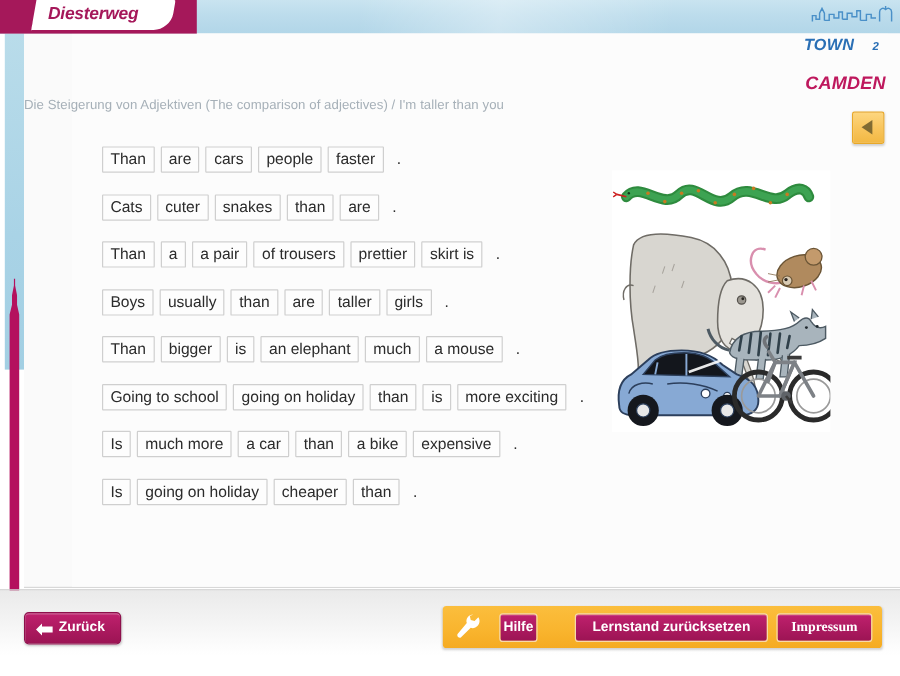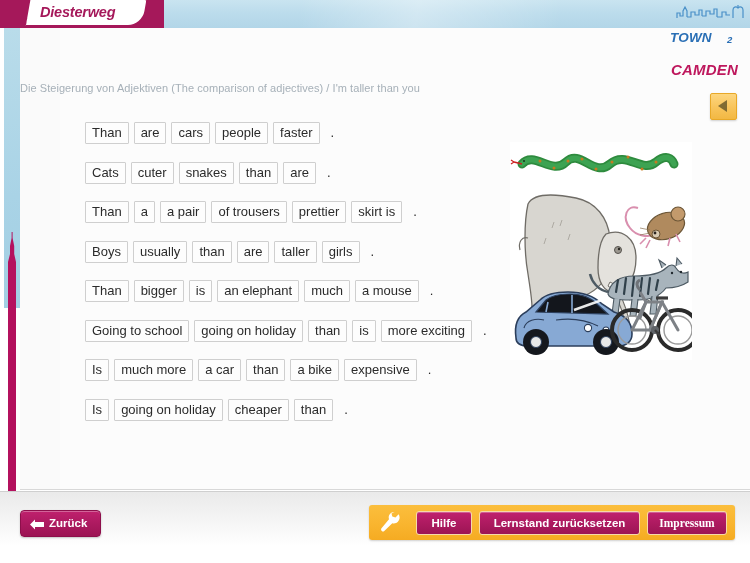--- a/index.html
+++ b/index.html
@@ -265,21 +265,21 @@
     box-shadow: inset 0 1px 0 rgba(255,255,255,0.28);
     color: #ffffff;
     font-size: 11.5px;
     font-weight: bold;
     line-height: 22px;
     text-align: center;
     cursor: pointer;
     box-sizing: border-box;
     white-space: nowrap;
   }
-  #tb-help { left: 47px; width: 56px; }
+  #tb-help { left: 47px; width: 32px; }
   #tb-reset { left: 110px; width: 161px; }
   #tb-imprint { left: 278px; width: 80px; font-family: Liberation Serif, serif; }
 
   .right-edge-strip {
     position: absolute;
     right: 0; top: 28px;
     width: 10px; height: 90px;
     background: linear-gradient(180deg,#bcdcec 0%, #b2d6e8 100%);
   }
 </style>

